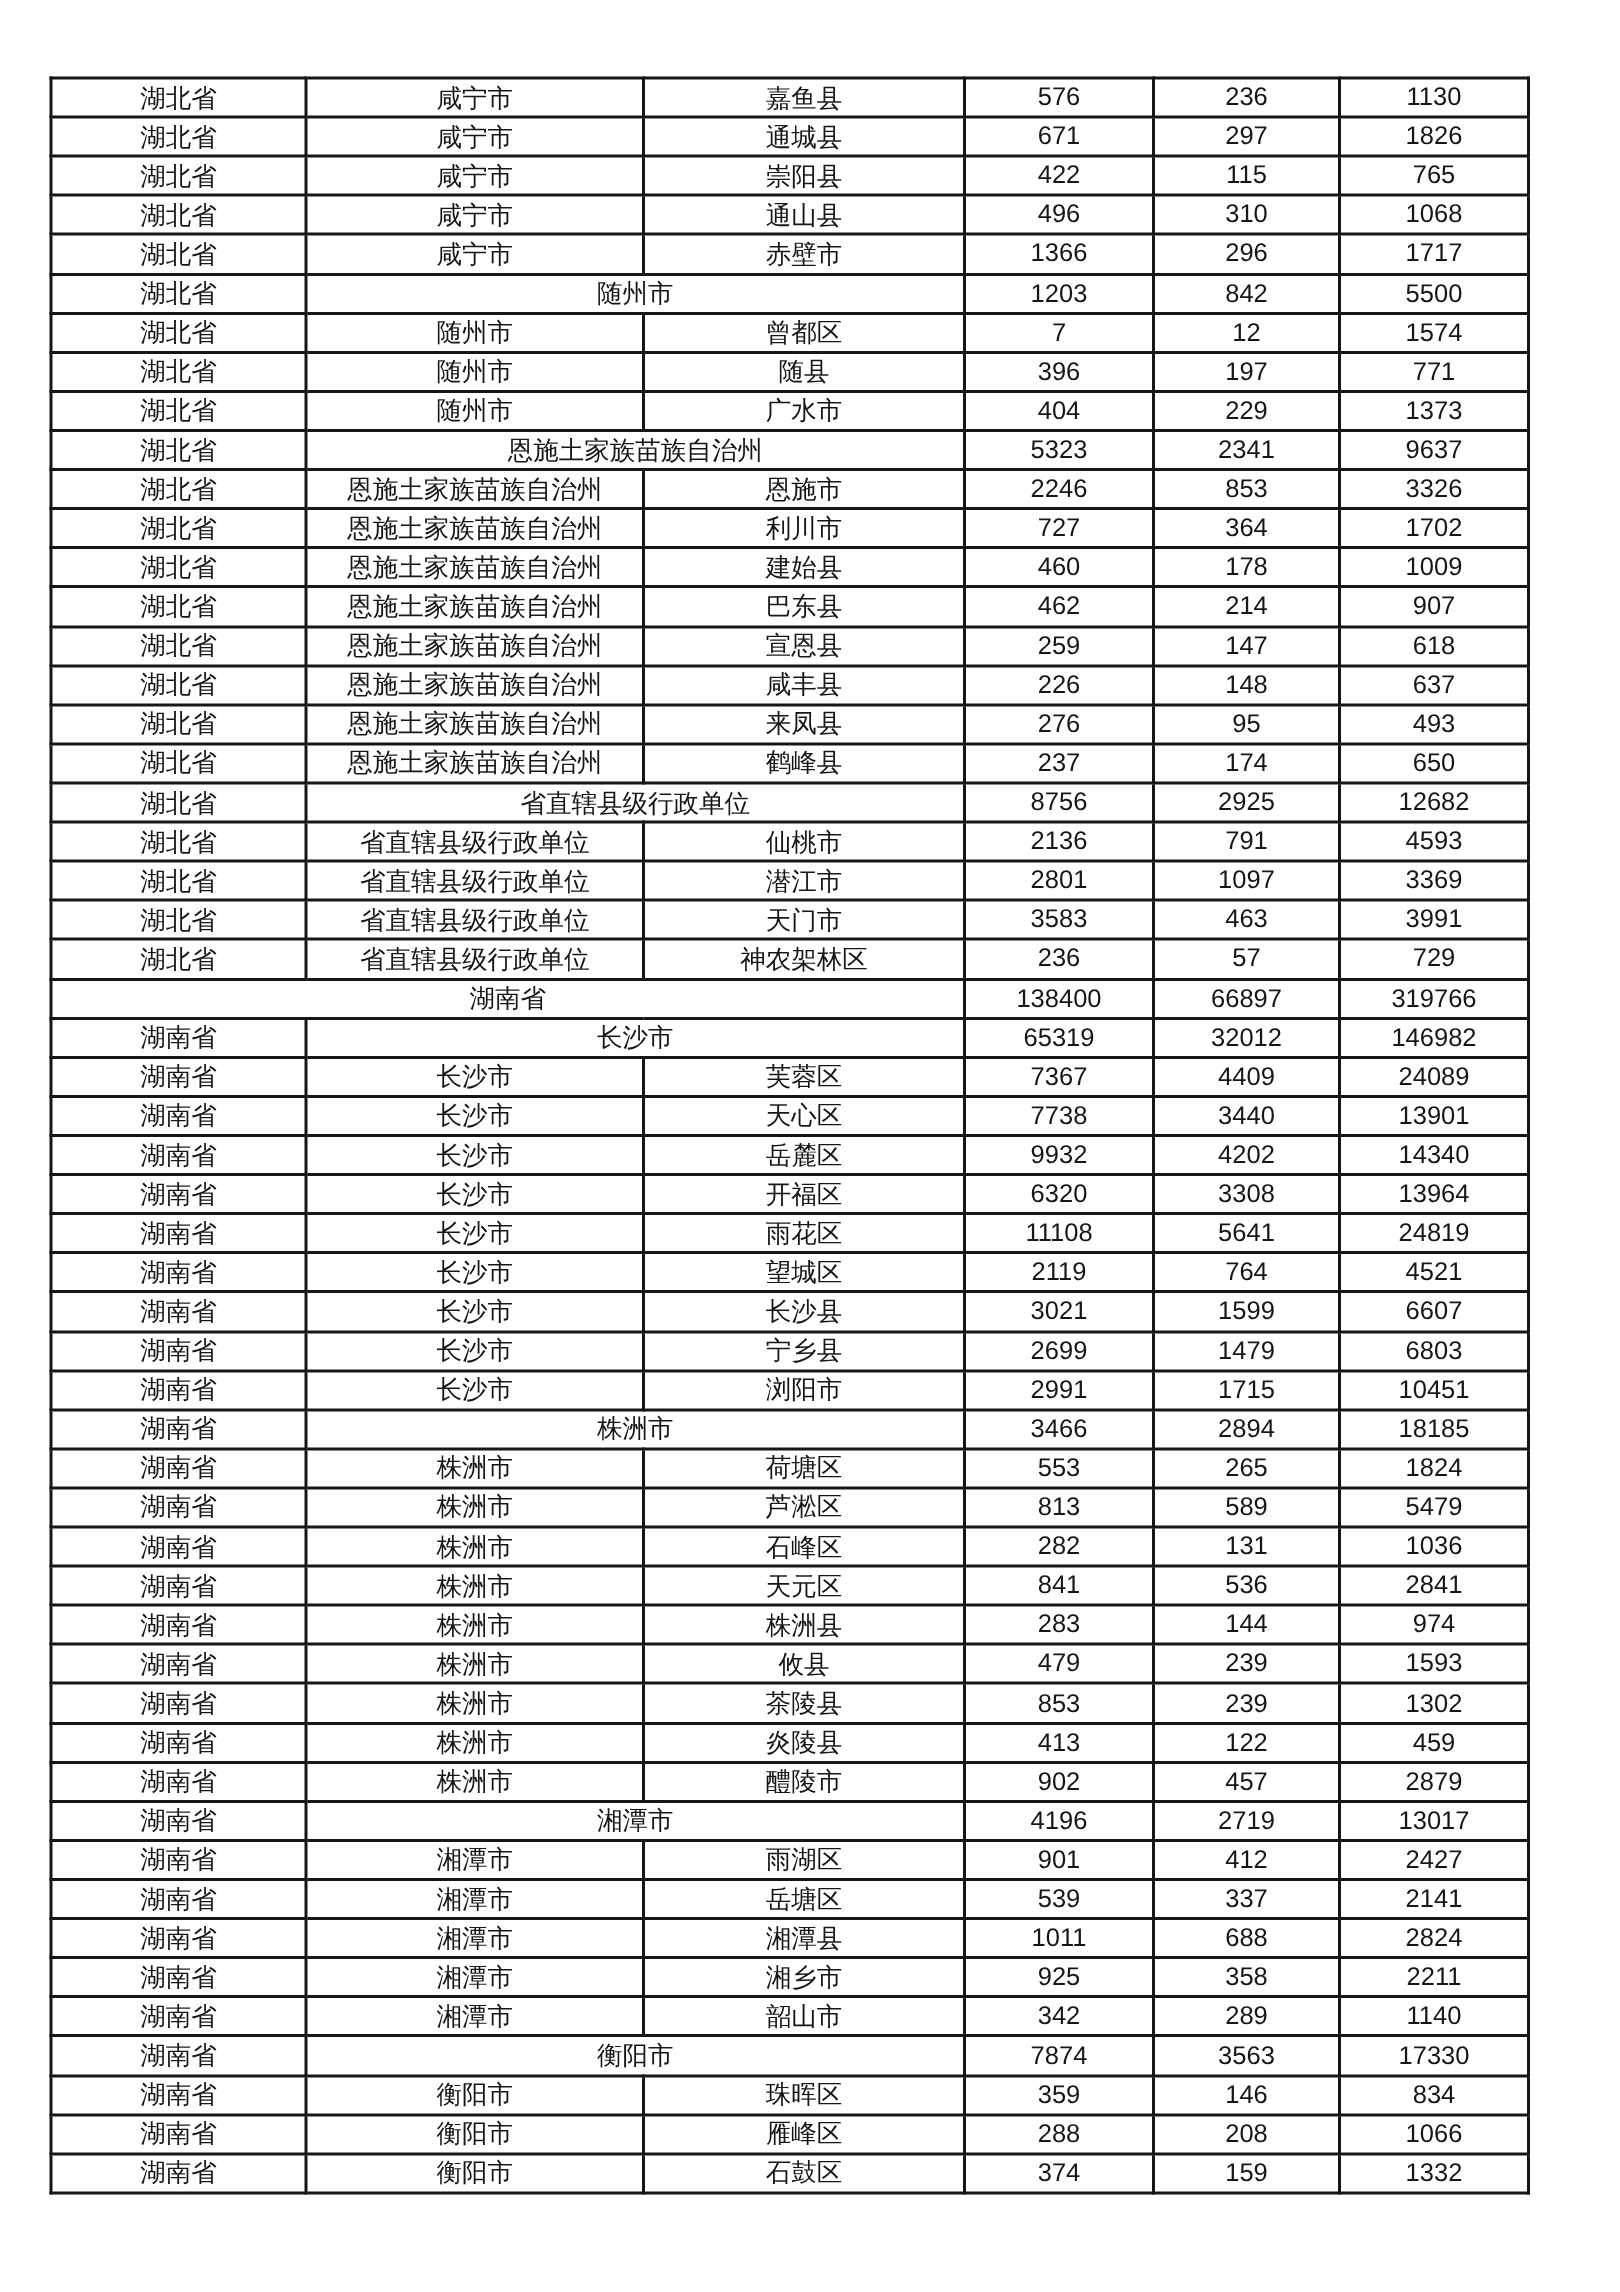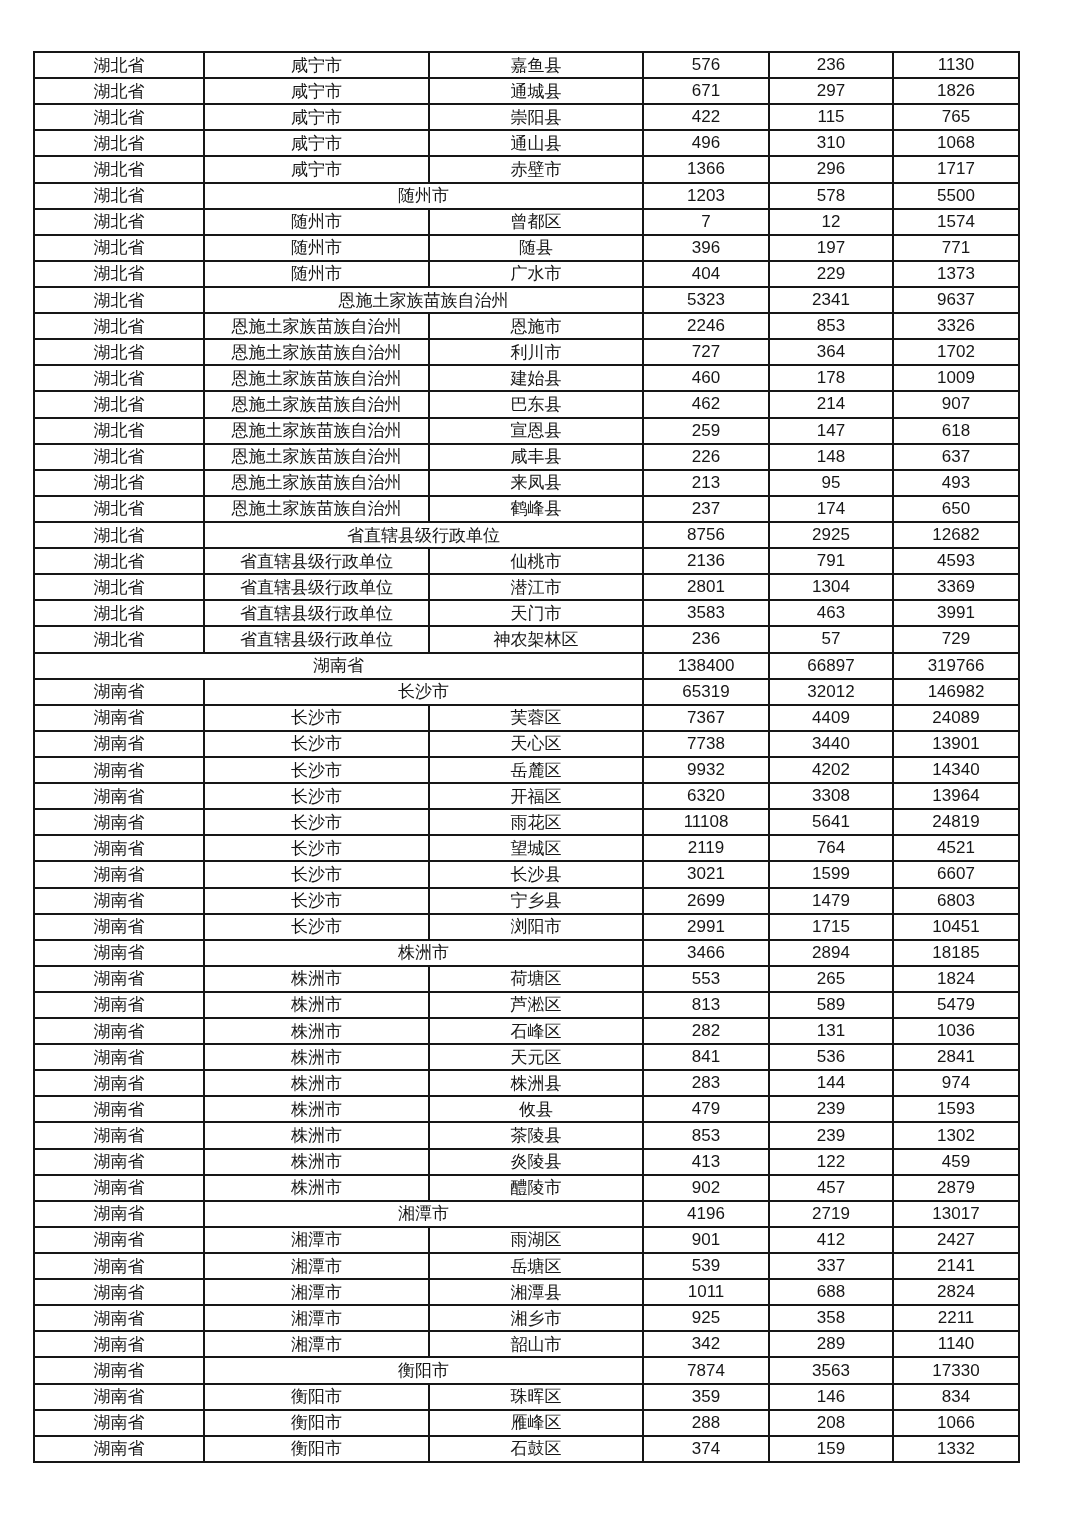--- a/index.html
+++ b/index.html
@@ -86,21 +86,21 @@
           <td>咸宁市</td>
           <td>赤壁市</td>
           <td>1366</td>
           <td>296</td>
           <td>1717</td>
         </tr>
         <tr>
           <td>湖北省</td>
           <td colspan="2">随州市</td>
           <td>1203</td>
-          <td>578</td>
+          <td>842</td>
           <td>5500</td>
         </tr>
         <tr>
           <td>湖北省</td>
           <td>随州市</td>
           <td>曾都区</td>
           <td>7</td>
           <td>12</td>
           <td>1574</td>
         </tr>
@@ -172,21 +172,21 @@
           <td>恩施土家族苗族自治州</td>
           <td>咸丰县</td>
           <td>226</td>
           <td>148</td>
           <td>637</td>
         </tr>
         <tr>
           <td>湖北省</td>
           <td>恩施土家族苗族自治州</td>
           <td>来凤县</td>
-          <td>213</td>
+          <td>276</td>
           <td>95</td>
           <td>493</td>
         </tr>
         <tr>
           <td>湖北省</td>
           <td>恩施土家族苗族自治州</td>
           <td>鹤峰县</td>
           <td>237</td>
           <td>174</td>
           <td>650</td>
@@ -204,21 +204,21 @@
           <td>仙桃市</td>
           <td>2136</td>
           <td>791</td>
           <td>4593</td>
         </tr>
         <tr>
           <td>湖北省</td>
           <td>省直辖县级行政单位</td>
           <td>潜江市</td>
           <td>2801</td>
-          <td>1304</td>
+          <td>1097</td>
           <td>3369</td>
         </tr>
         <tr>
           <td>湖北省</td>
           <td>省直辖县级行政单位</td>
           <td>天门市</td>
           <td>3583</td>
           <td>463</td>
           <td>3991</td>
         </tr>

